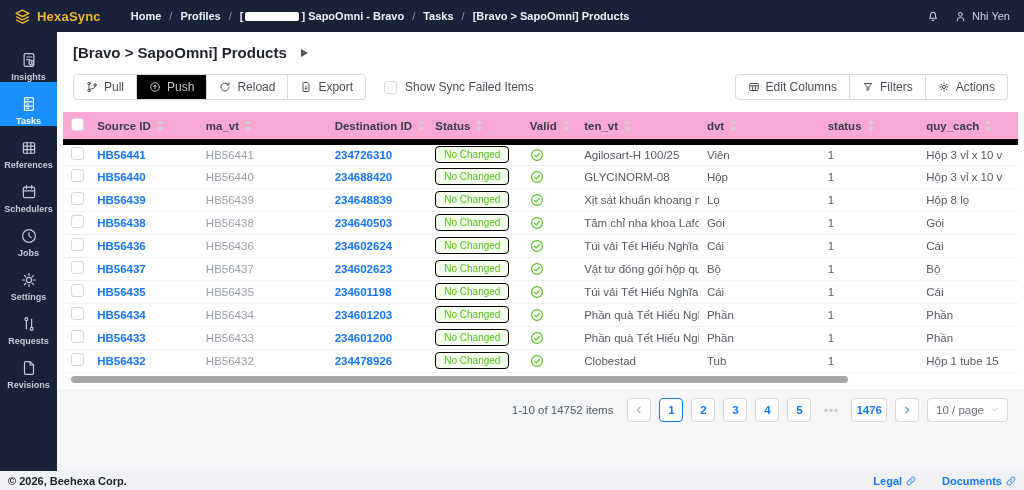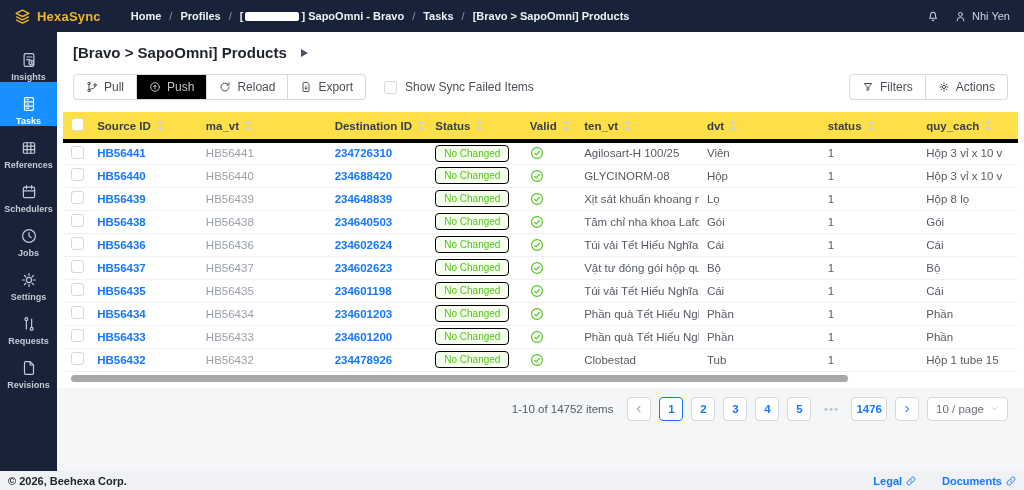--- a/index.html
+++ b/index.html
@@ -41,22 +41,22 @@
   .btn-group .btn:last-child { border-radius:0 4px 4px 0; }
   .btn.disabled { color:#c1c4c9; background:#000000; cursor:not-allowed; }
   .btn.disabled svg { stroke:#c1c4c9; }
   .checkbox { display:inline-block; width:13px; height:13px; border:1.5px solid #d5d8dd; border-radius:3px; background:#fff; cursor:pointer; flex:none; }
   .toolbar-check { display:flex; align-items:center; gap:8px; margin-left:18px; font-size:12px; color:#4a4f57; }
   .toolbar-right { margin-left:auto; }
 
   
   .table-wrap { margin:12px 6px 0 6px; overflow:hidden; }
   table { border-collapse:collapse; table-layout:fixed; width:960px; }
-  thead th { background:#fde047; text-align:left; font-size:11.5px; font-weight:700; color:#373d47;
-             padding:6px 8px; border-bottom:4px solid #000000; white-space:nowrap; overflow:hidden; }
+  thead th { background:#f9a8d4; text-align:left; font-size:11.5px; font-weight:700; color:#373d47;
+             padding:6px 8px; border-bottom:6px solid #000000; white-space:nowrap; overflow:hidden; }
   .th-check { width:26px; }
   .th-inner { display:inline-flex; align-items:center; gap:5px; }
   .sorter { flex:none; }
   tbody td { font-size:11.5px; color:#565b63; padding:0 8px; height:23px; border-bottom:1px solid #f0f0f0;
              white-space:nowrap; overflow:hidden; text-overflow:clip; }
   .cell-link { color:#1677ff; font-weight:700; text-decoration:none; cursor:pointer; }
   .cell-muted { color:#9aa0a8; }
   .badge { display:inline-block; font-size:10px; line-height:1; padding:3px 8px 2px; color:#52c41a;
            background:#f6ffed; border:1px solid #000000; border-radius:4px; }
   .valid-icon { vertical-align:middle; }
@@ -251,20 +251,27 @@
             <span>Export</span>
           </button>
         </div>
         <label class="toolbar-check">
           <span class="checkbox"></span>
           <span>Show Sync Failed Items</span>
         </label>
         <div class="btn-group toolbar-right">
           <button class="btn">
             <svg width="12" height="12" viewBox="0 0 24 24" fill="none" stroke="#4a4f57" stroke-width="2" stroke-linejoin="round">
+              <rect x="3.5" y="5" width="17" height="14" rx="1.5"></rect>
+                <path d="M3.5 9.6h17M9.2 9.6V19M14.8 9.6V19"></path>
+            </svg>
+            <span>Edit Columns</span>
+          </button>
+          <button class="btn">
+            <svg width="12" height="12" viewBox="0 0 24 24" fill="none" stroke="#4a4f57" stroke-width="2" stroke-linejoin="round">
               <path d="M4.5 5h15l-5.8 6.6v5.6l-3.4 1.8v-7.4z"></path>
             </svg>
             <span>Filters</span>
           </button>
           <button class="btn">
             <svg width="12" height="12" viewBox="0 0 24 24" fill="none" stroke="#4a4f57" stroke-width="2" stroke-linecap="round">
               <circle cx="12" cy="12" r="3.2"></circle>
                 <path d="M12 3.8v2.4M12 17.8v2.4M3.8 12h2.4M17.8 12h2.4M6.2 6.2l1.7 1.7M16.1 16.1l1.7 1.7M17.8 6.2l-1.7 1.7M7.9 16.1l-1.7 1.7"></path>
             </svg>
             <span>Actions</span>

